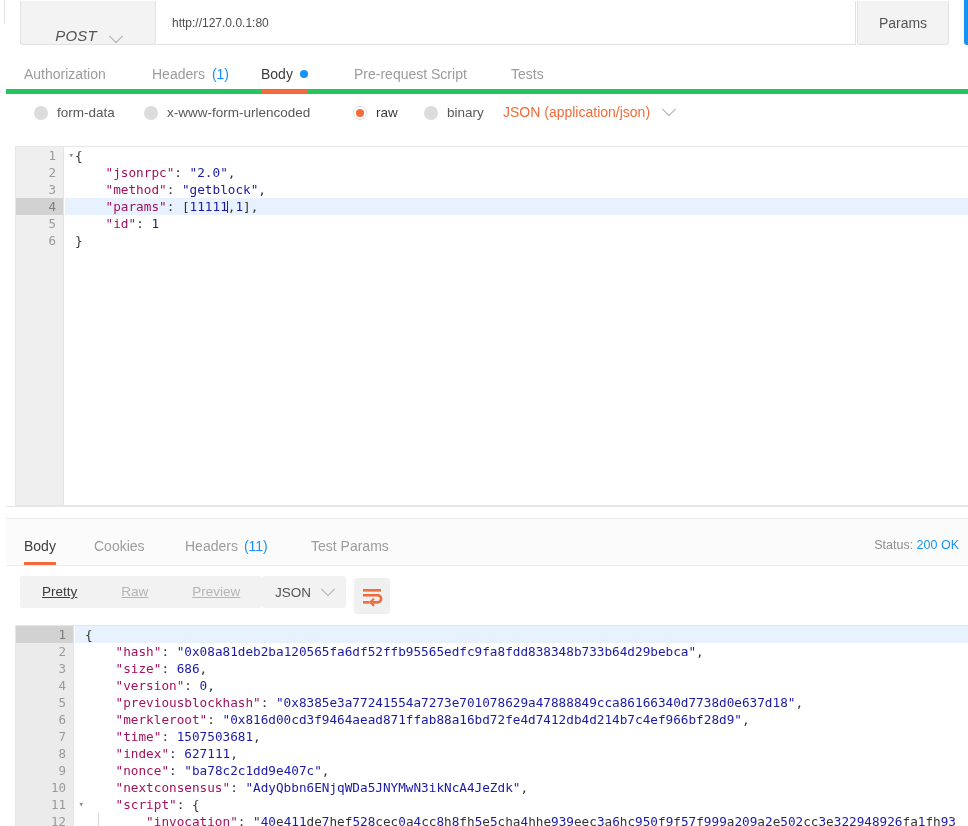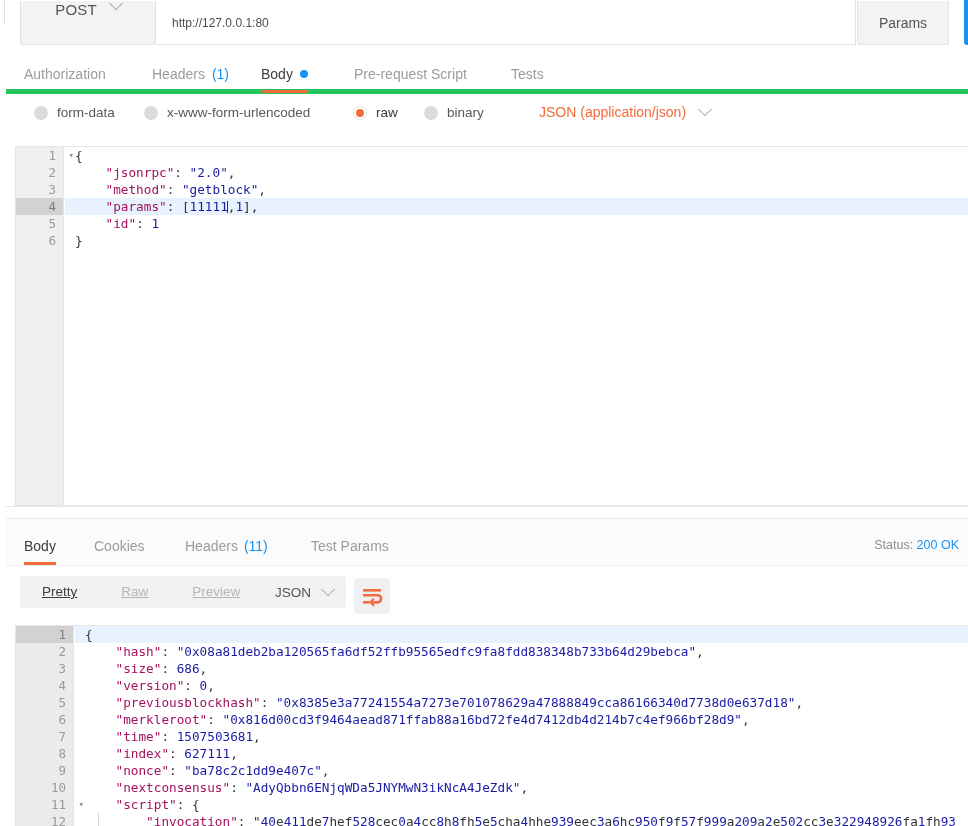--- a/index.html
+++ b/index.html
@@ -49,24 +49,25 @@
   .method-box {
     position: absolute;
     left: 14px; top: 1px;
     width: 136px; height: 44px;
     background: #f3f3f3;
     border: 1px solid #e2e2e2;
     border-top: none;
     border-radius: 0 0 3px 3px;
     box-sizing: border-box;
     display: flex;
-    align-items: flex-start;
+    align-items: flex-end;
     justify-content: center;
     gap: 14px;
     cursor: pointer;
+    font-style: italic;
   }
   .method-label {
     font-size: 15px;
     color: #555555;
     letter-spacing: .2px;
   }
   .chev {
     display: inline-block;
     width: 9px; height: 9px;
     border-right: 1.6px solid #aeaeae;
@@ -188,21 +189,20 @@
     border-radius: 50%;
     background: #f26b3a;
   }
   .ctype {
     position: absolute;
     left: 497px; top: 10px;
     display: flex;
     align-items: center;
     gap: 14px;
     cursor: pointer;
-    margin-left: 36px;
   }
   .ctype-label {
     font-size: 14px;
     color: #f26b3a;
   }
   .chev-o {
     display: inline-block;
     width: 9px; height: 9px;
     border-right: 1.6px solid #b0b0b0;
     border-bottom: 1.6px solid #b0b0b0;

